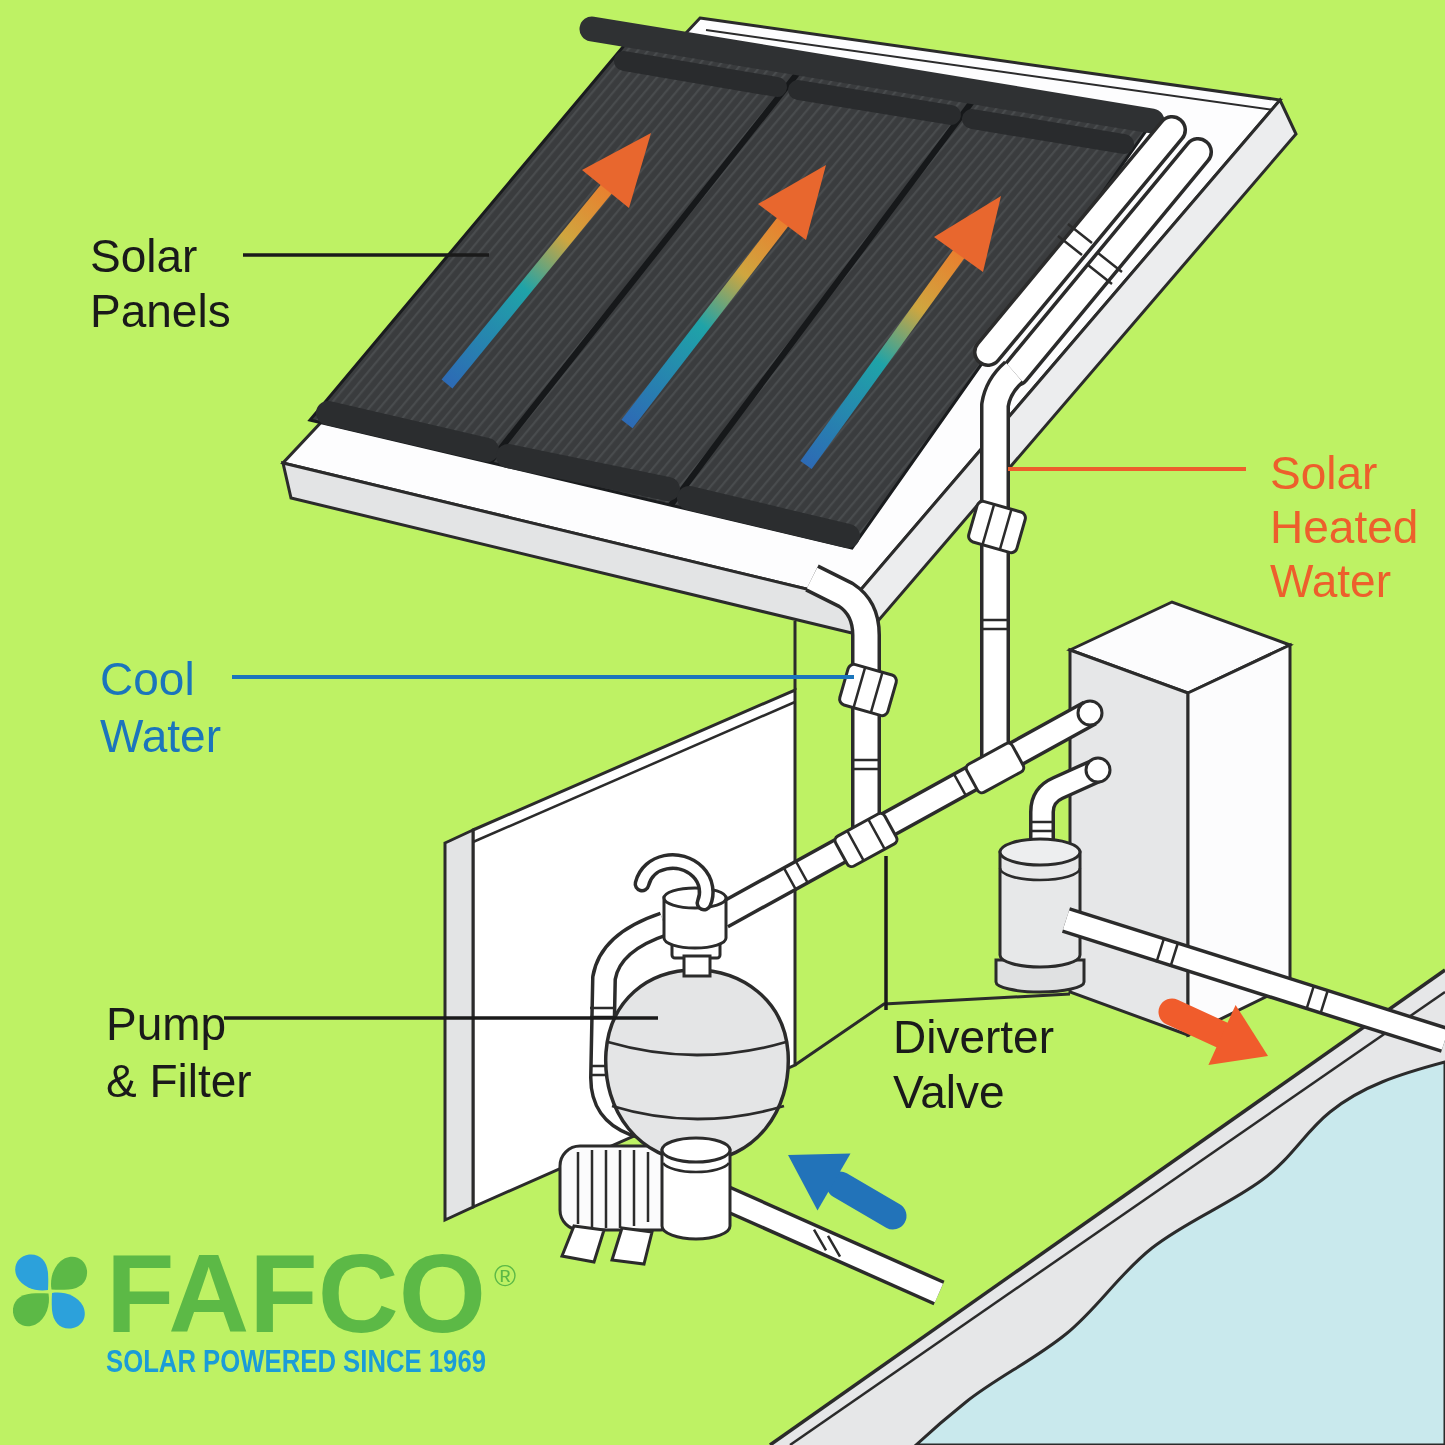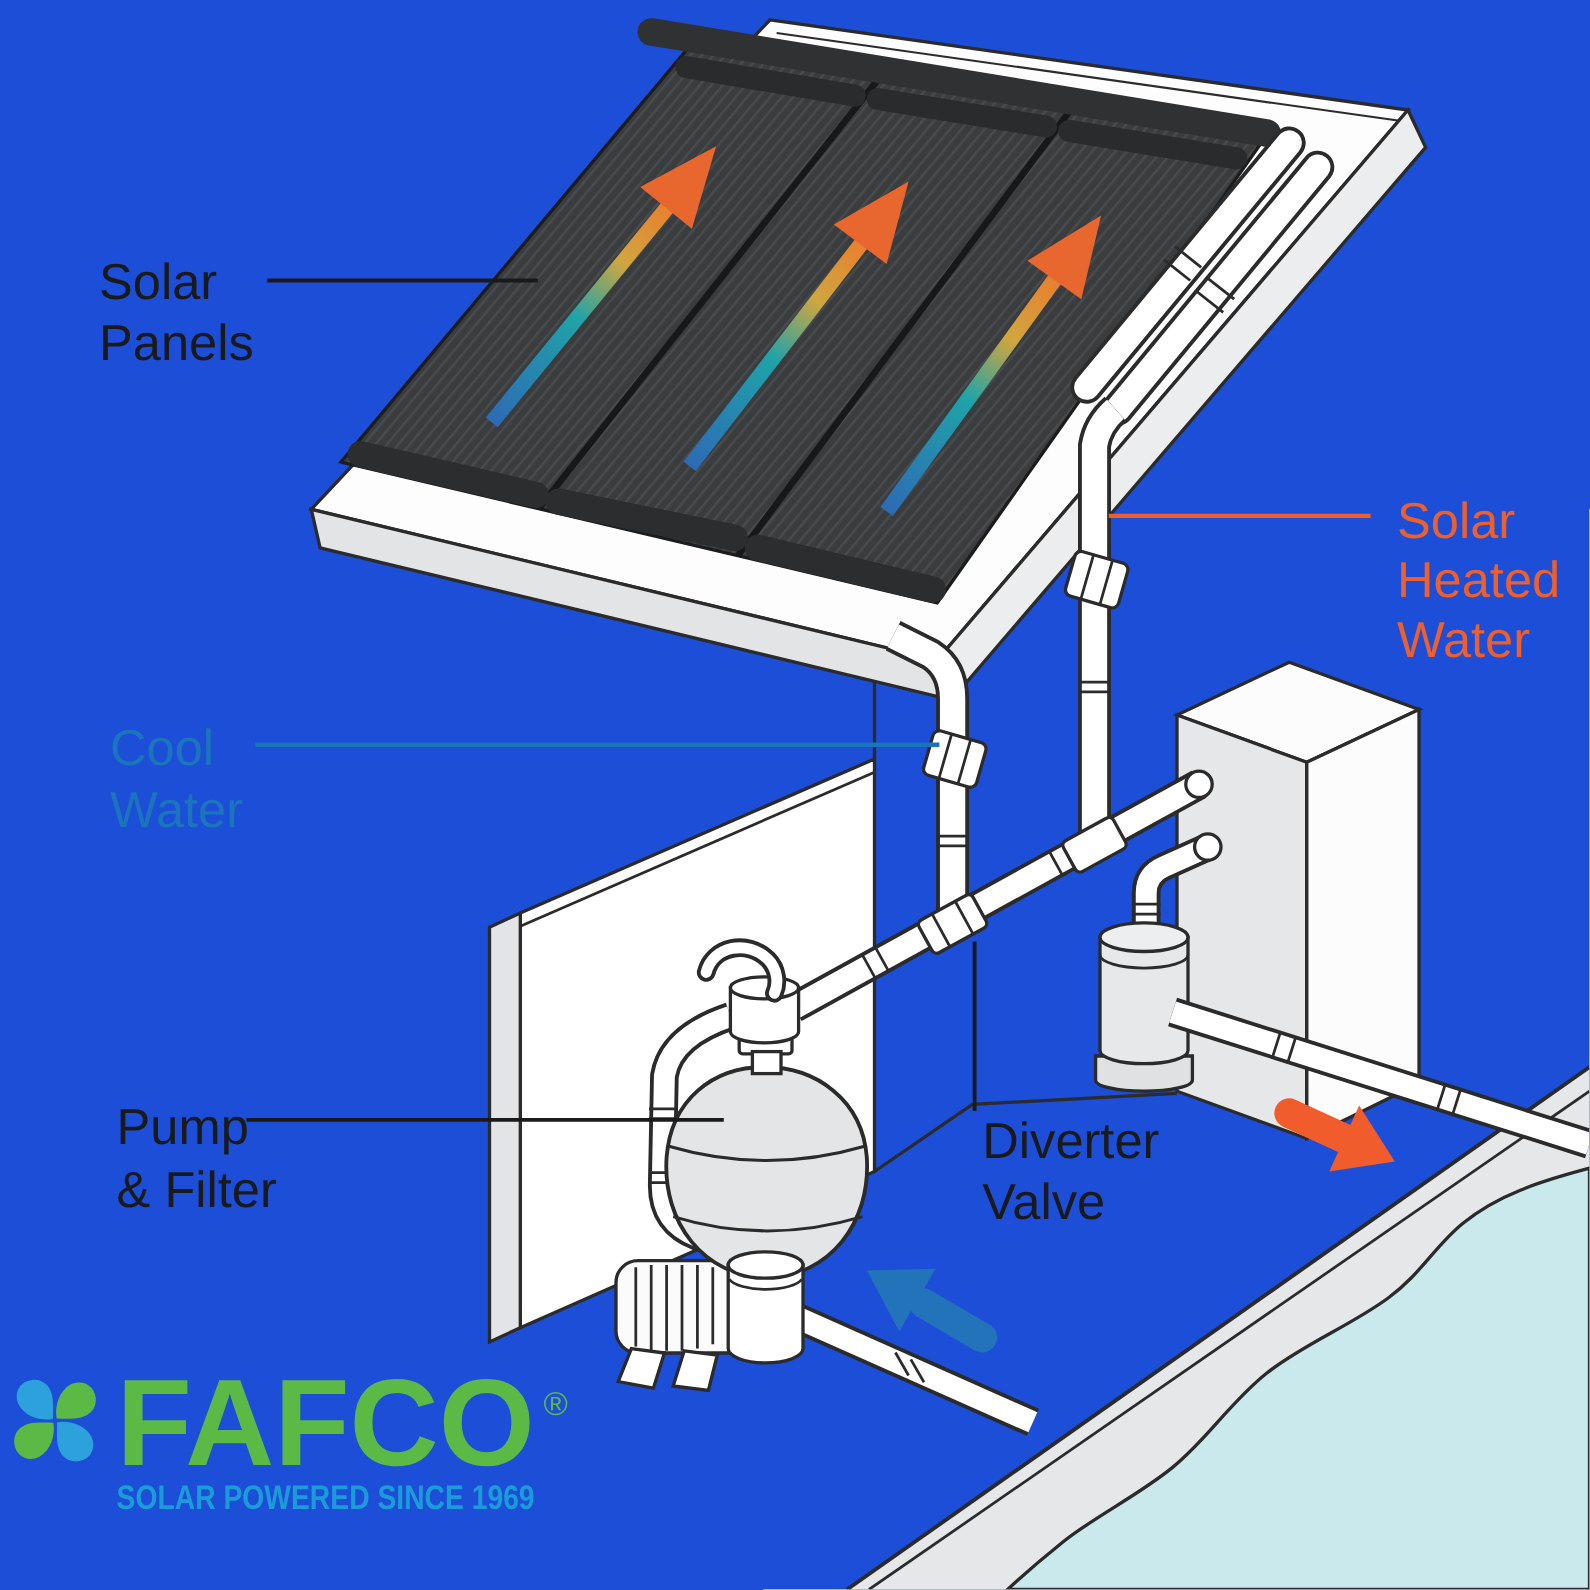--- a/index.html
+++ b/index.html
@@ -1,16 +1,16 @@
 <!DOCTYPE html>
 <html><head>
 <meta charset="utf-8">
 <style>
   html,body{margin:0;padding:0;background:#ffffff;}
-  .stage{position:relative;width:1445px;height:1445px;background:#1d4ed8;overflow:hidden;}
+  .stage{position:relative;width:1445px;height:1445px;background:#bef264;overflow:hidden;}
   svg text{font-family:"Liberation Sans", sans-serif;}
   .lbl{font-size:46px;fill:#1a1a1a;}
   .lbl-blue{fill:#1B75BC;}
   .lbl-orange{fill:#ED5F2C;}
   .outline{stroke:#2b2b2b;fill:none;}
   .pipe-o{stroke:#2b2b2b;fill:none;stroke-linejoin:round;}
   .pipe-i{stroke:#ffffff;fill:none;stroke-linejoin:round;}
   .tick{stroke:#2b2b2b;stroke-width:2.5;fill:none;}
   .fitting{fill:#ffffff;stroke:#2b2b2b;stroke-width:3;}
   .graysurf{fill:#E6E7E8;stroke:#2b2b2b;stroke-width:3;}

